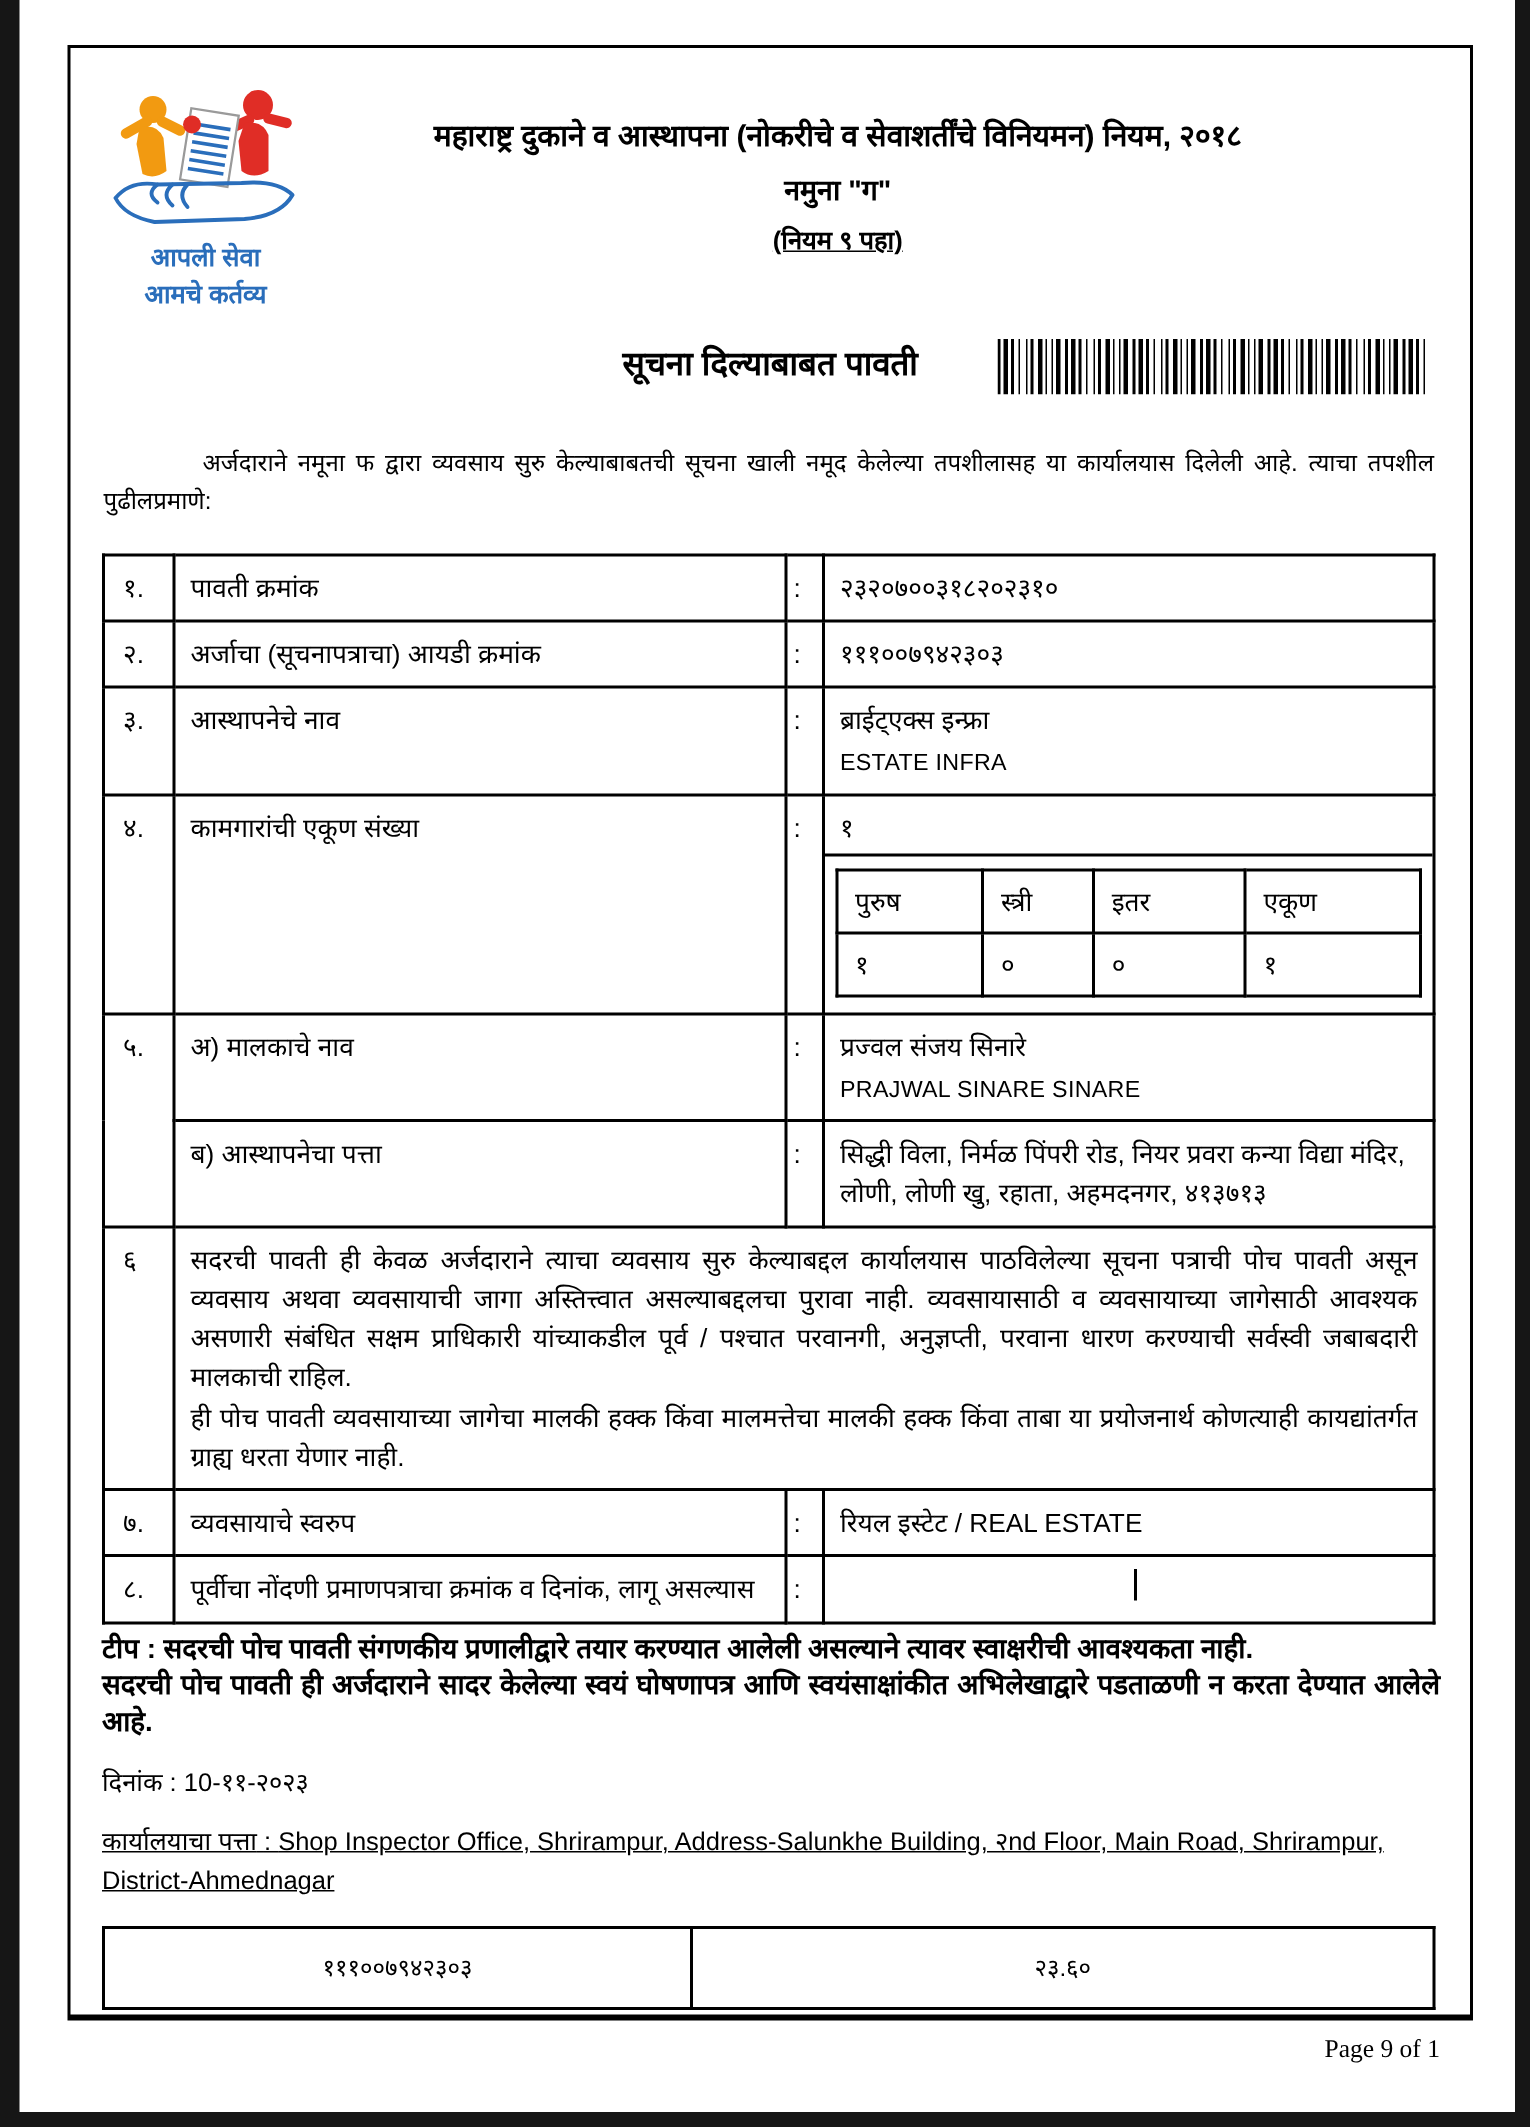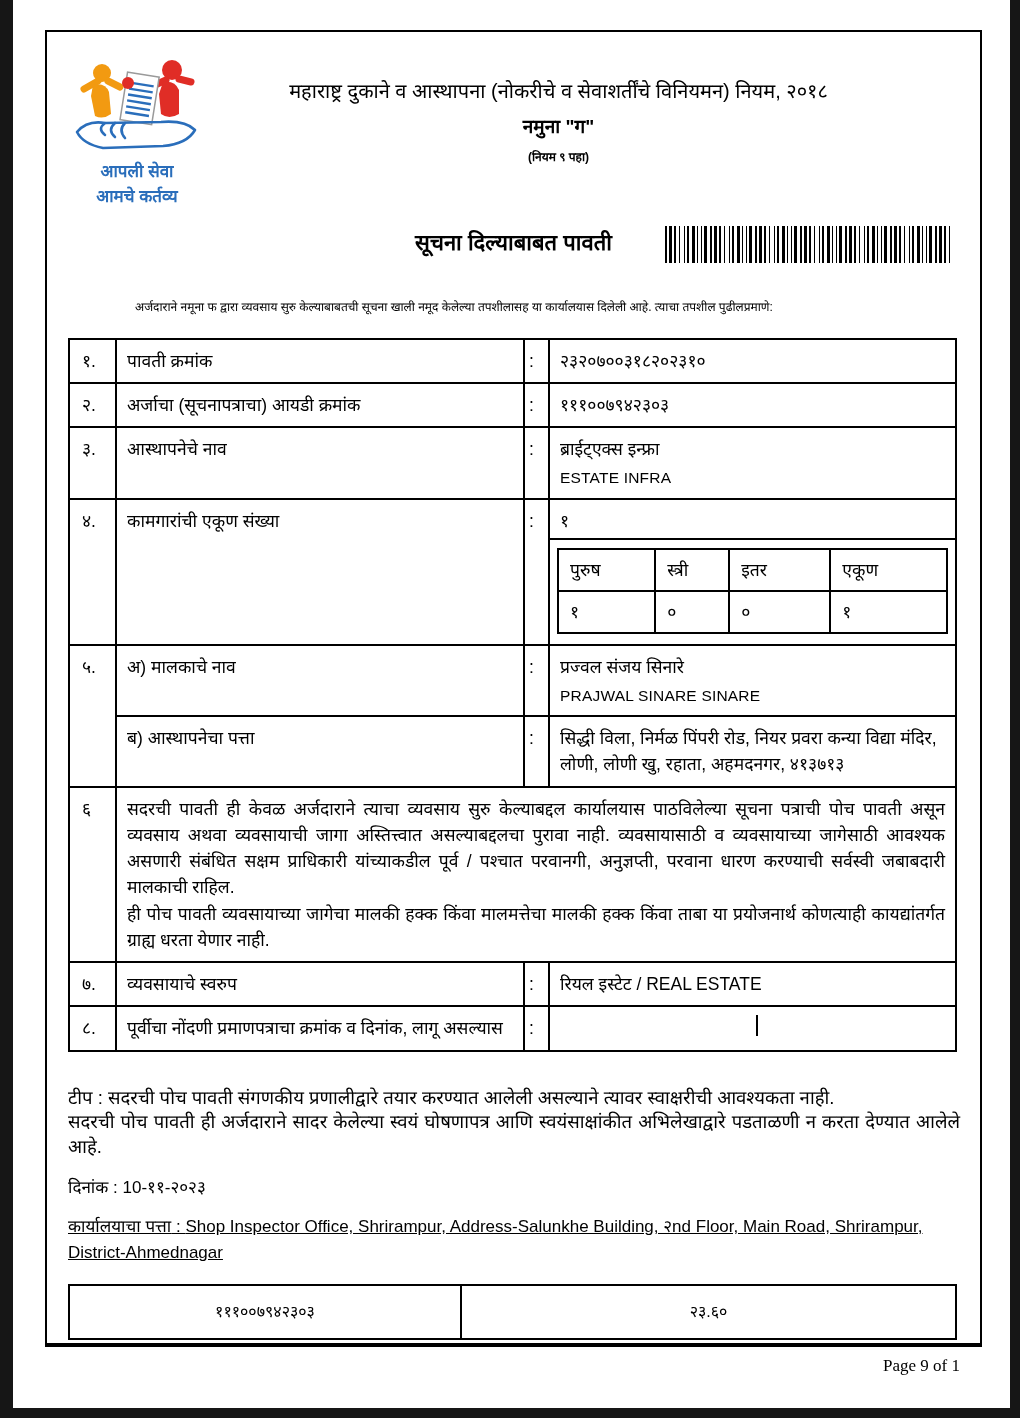--- a/index.html
+++ b/index.html
@@ -22,45 +22,45 @@
     border:2px solid #000;
     border-bottom-width:4px;
     background:#fff;
   }
   
   .header-row { position:relative; min-height:172px; }
   .logo { position:absolute; left:16px; top:26px; width:148px; text-align:center; }
   .logo svg { display:block; margin:0 auto; }
   .logo-caption { color:#2a6ebb; font-weight:bold; font-size:17px; line-height:1.45; }
   .titles { text-align:center; padding:46px 60px 0 150px; }
-  .doc-title { font-size:20px; font-weight:normal; line-height:1.3; }
+  .doc-title { font-size:20px; font-weight:bold; line-height:1.3; }
   .form-name { font-size:19px; font-weight:bold; margin-top:9px; }
-  .rule-ref { font-size:12px; font-weight:bold; margin-top:9px; }
+  .rule-ref { font-size:17px; font-weight:bold; margin-top:9px;text-decoration:underline; }
   .receipt-row { position:relative; margin-top:22px; height:42px; }
   .receipt-heading { position:absolute; left:0; right:0; text-align:center; font-size:22px; font-weight:bold; }
   .barcode { position:absolute; right:25px; top:0; width:290px; height:37px; background:#fff; overflow:hidden; }
   .barcode i { position:absolute; top:0; bottom:0; background:#000; }
   
-  .intro { margin:30px 24px 0 22px; font-size:12px; line-height:1.55; text-indent:66px; text-align:justify; }
+  .intro { margin:30px 24px 0 22px; font-size:16px; line-height:1.55; text-indent:66px; text-align:justify; }
   
   table { border-collapse:collapse; }
   .main { margin:21px 0 0 21px; width:887px; table-layout:fixed; }
   .main td { border:2px solid #000; vertical-align:top; padding:8px 10px; font-size:17.5px; line-height:1.5; }
   .main td.sn { text-align:left; padding-left:12px; }
   .main td.cl { padding:8px 4px; }
   .en-line { font-size:15.5px; letter-spacing:0.2px; margin-top:4px; }
   .r4cell { padding:0 !important; }
   .r4top { padding:8px 10px; height:38px; }
   .workers-wrap { border-top:2px solid #000; padding:8px 7px 9px 7px; }
   .workers { width:100%; border:1px solid #000; }
   .workers td { border:2px solid #000; padding:7px 11px; font-size:17.5px; height:42px; vertical-align:top; }
   .r6text p { margin:0; text-align:justify; }
   .cursor-mark { display:inline-block; width:2px; height:21px; background:#000; margin-left:196px; vertical-align:top; }
   
-  .note { margin:34px 20px 0 21px; font-weight:normal; font-size:18.5px; line-height:1.33; text-align:justify; }
+  .note { margin:4px 20px 0 21px; font-weight:bold; font-size:18.5px; line-height:1.33; text-align:justify; }
   .foot-line { margin:16px 24px 0 21px; font-size:17px; }
   .office-line { line-height:1.5;text-decoration:underline; }
   
   .fee { position:absolute; left:21px; bottom:3px; width:887px; table-layout:fixed; border:2px solid #000; }
   .fee td { border:2px solid #000; text-align:center; }
   .fee .hdr td { font-weight:bold; font-size:16.5px; padding:8px 6px; }
   .fee .valr td { font-size:16px; padding:14px 6px 16px; }
   .page-num { position:absolute; top:1356px; right:50px; font-family:"Liberation Serif","DejaVu Serif",serif; font-size:17px; }
 </style>
 </head>

